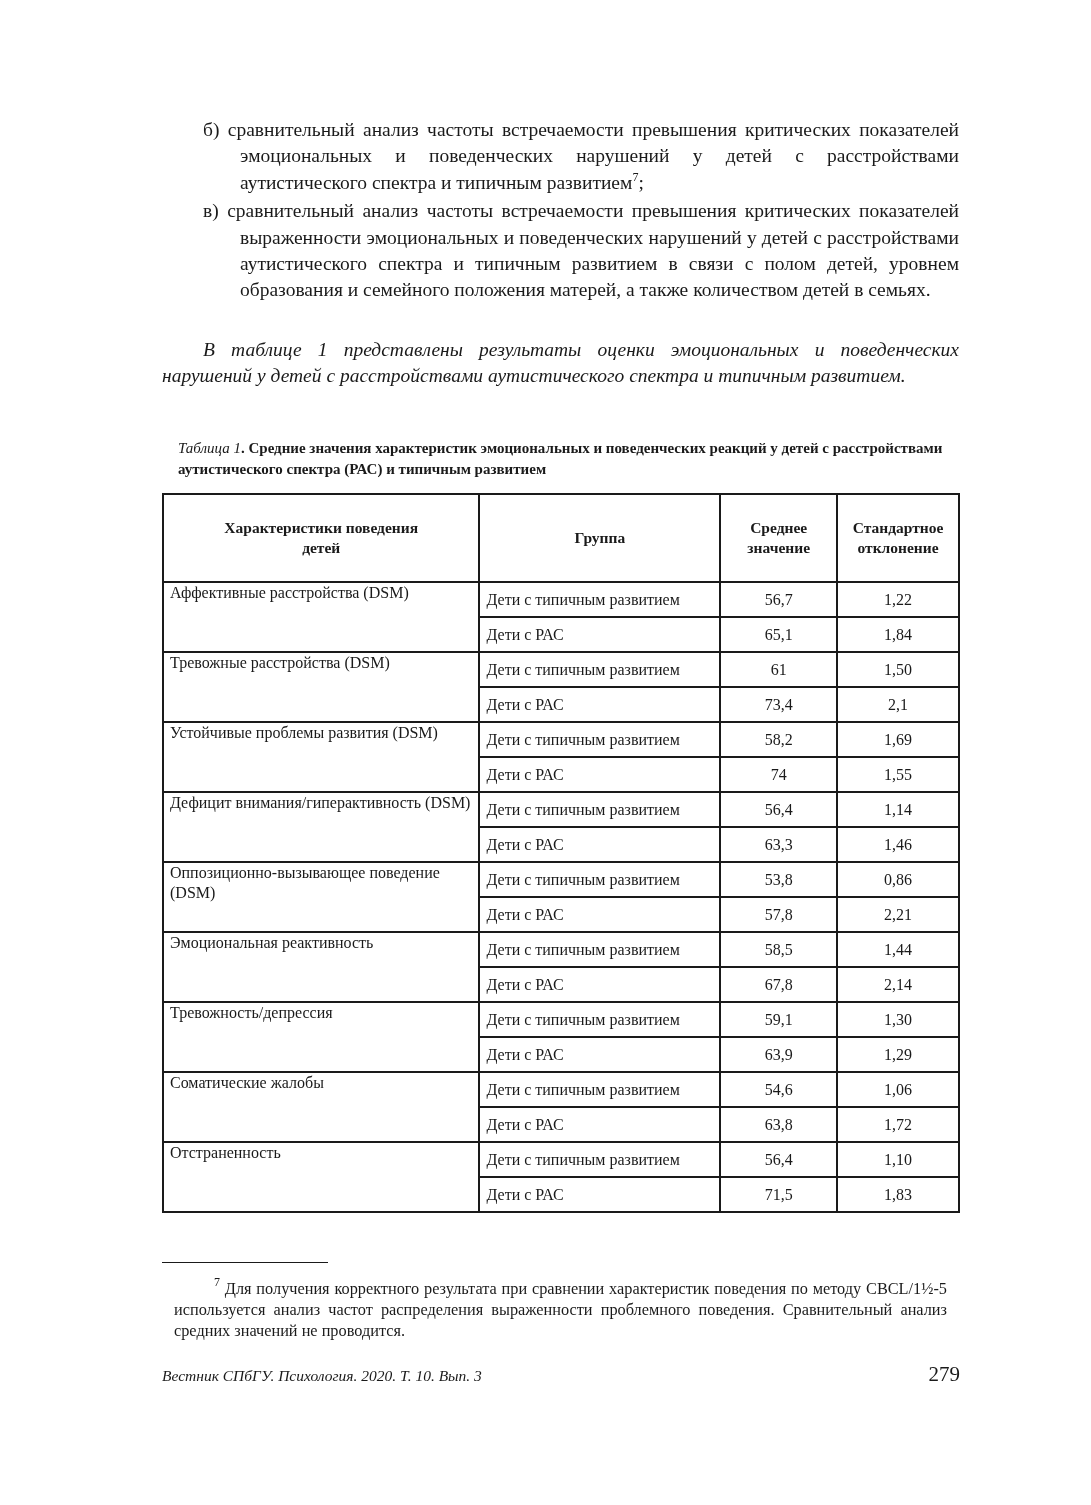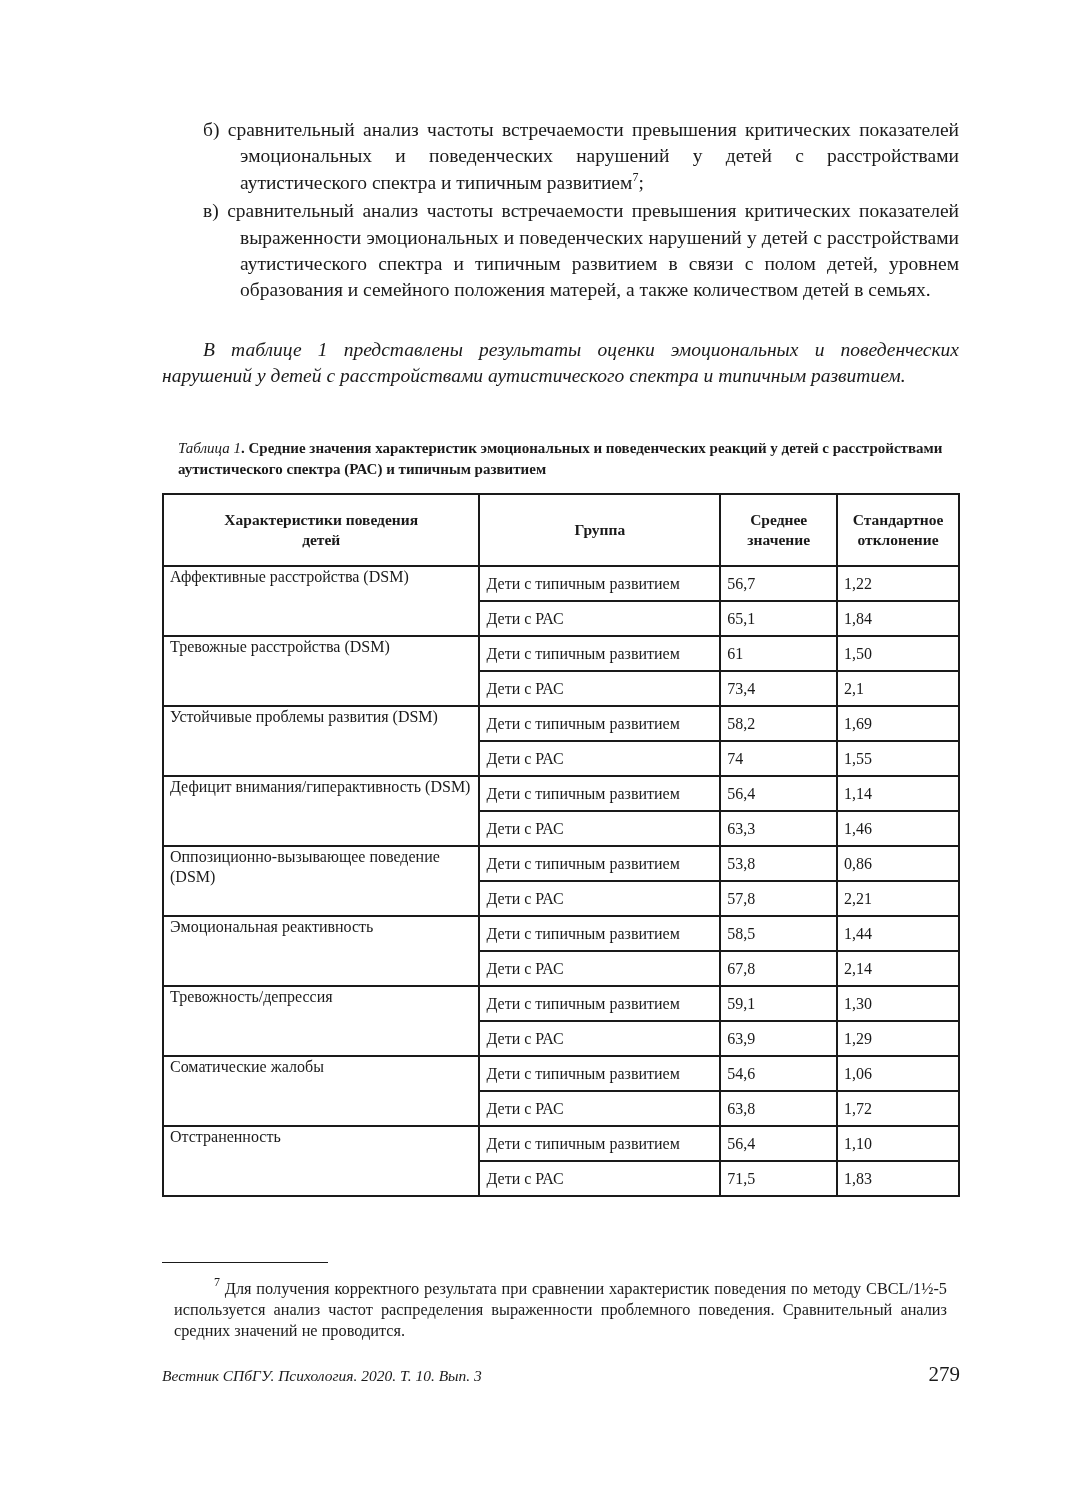--- a/index.html
+++ b/index.html
@@ -12,21 +12,21 @@
   .list-item + .list-item { margin-top: 2px; }
   .para { text-indent: 41px; margin: 0; }
   sup { font-size: 12px; line-height: 0; vertical-align: 8px; }
   .caption { position: absolute; left: 162px; width: 797px; top: 438px; font-size: 15px; line-height: 21px; text-align: left; font-weight: bold; margin-left: 16px; }
   .caption i { font-weight: normal; }
   table.data { position: absolute; left: 162px; top: 493px; width: 798px; border-collapse: collapse; font-size: 16px; }
   table.data th, table.data td { border: 2px solid #1a1a1a; padding: 0 6px; }
   table.data th { height: 54px; font-weight: bold; font-size: 15.5px; line-height: 20px; text-align: center; }
   table.data td { height: 33px; line-height: 20px; }
   td.char { vertical-align: top; padding-top: 8px; }
-  td.num { }
+  td.num { text-align: center; }
   col.c1 { width: 317px; } col.c2 { width: 242px; } col.c3 { width: 117px; } col.c4 { width: 122px; }
   .fn-rule { position: absolute; left: 162px; top: 1262px; width: 166px; height: 1px; background: #1a1a1a; }
   .footnote { position: absolute; left: 162px; top: 1266px; width: 797px; font-size: 16.3px; line-height: 21px; text-align: justify; }
   .footnote p { margin: 12px; text-indent: 40px; }
   .footer-journal { position: absolute; left: 162px; top: 1367px; font-size: 15.5px; font-style: italic; text-align: right; }
   .footer-page { position: absolute; right: 131px; top: 1362px; font-size: 21px; text-align: center; }
 </style>
 </head>
 <body>
 
@@ -43,21 +43,21 @@
 
 <table class="data">
   <colgroup>
       <col class="c1">
       <col class="c2">
       <col class="c3">
       <col class="c4">
     </colgroup>
   <thead>
     <tr>
-      <th style="padding:8px 60px;">Характеристики поведения детей</th>
+      <th style="padding:16px 60px;">Характеристики поведения детей</th>
       <th>Группа</th>
       <th style="padding:0 16px;">Среднее значение</th>
       <th>Стандартное отклонение</th>
     </tr>
   </thead>
   <tbody id="tbody">
       <tr>
         <td class="char" rowspan="2">Аффективные расстройства (DSM)</td>
         <td>Дети с типичным развитием</td>
         <td class="num">56,7</td>

